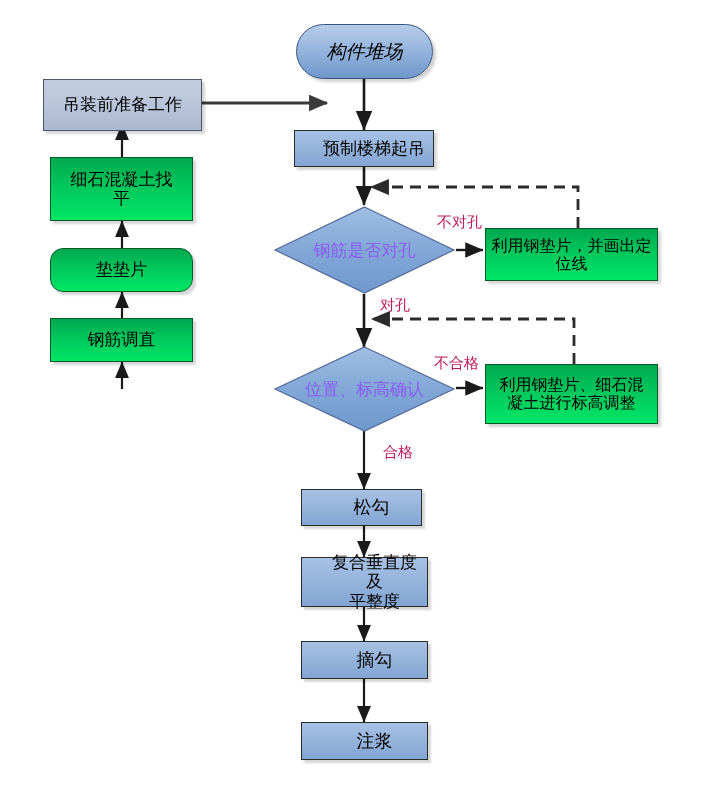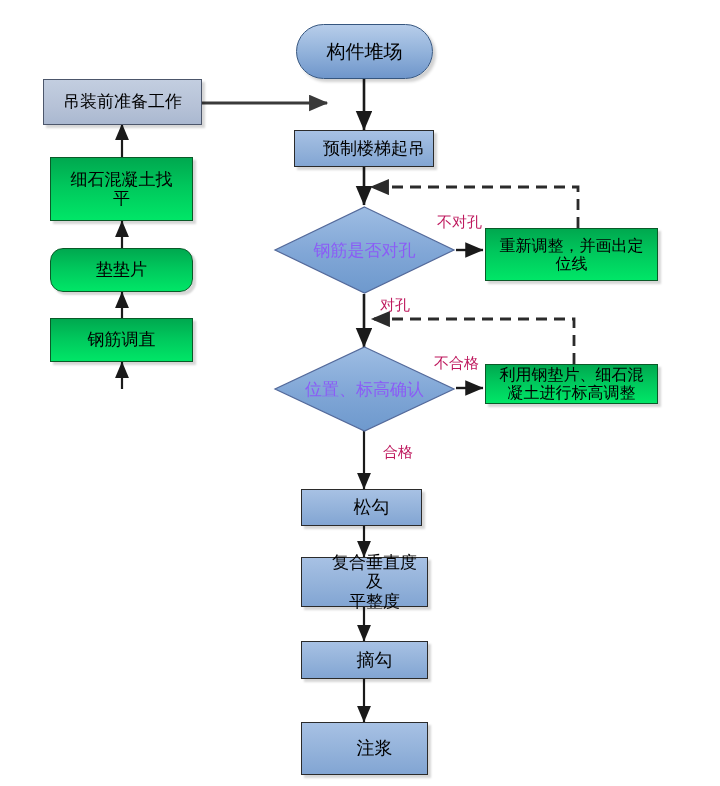--- a/index.html
+++ b/index.html
@@ -171,25 +171,25 @@
       <line x1="122" y1="248" x2="122" y2="221" stroke="#1a1a1a" stroke-width="2.2" marker-end="url(#ah)"></line>
     </g>
     <g>
       <line x1="122" y1="318" x2="122" y2="292" stroke="#1a1a1a" stroke-width="2.2" marker-end="url(#ah)"></line>
     </g>
     <g>
       <line x1="122" y1="389" x2="122" y2="362" stroke="#1a1a1a" stroke-width="2.2" marker-end="url(#ah)"></line>
     </g>
   </svg>
 
-  <div class="node term-blue" style="left:296px; top:24px; width:137px; height:55px; font-size:19px;">
+  <div class="node term-blue" style="left:296px; top:24px; width:137px; height:55px; font-size:19px;font-style:italic;">
     <span class="txt">构件堆场</span>
   </div>
 
-  <div class="node rect-steel" style="left:43px; top:79px; width:159px; height:46px; font-size:17px;">
+  <div class="node rect-steel" style="left:43px; top:79px; width:159px; height:52px; font-size:17px;">
     <span class="txt">吊装前准备工作</span>
   </div>
 
   <div class="node rect-blue" style="left:294px; top:130px; width:140px; height:37px; font-size:17px;">
     <span class="txt">预制楼梯起吊</span>
   </div>
 
   <div class="diamond-wrap" style="left:273px; top:205px; width:183px; height:90px;">
     <svg viewBox="0 0 183 90" preserveAspectRatio="none">
       <defs>
@@ -200,59 +200,59 @@
         </linearGradient>
       </defs>
       <polygon points="91.5,2 181,45 91.5,88 2,45" fill="url(#dg1)" stroke="#53699a" stroke-width="1.2"></polygon>
     </svg>
     <div class="dlabel" style="font-size:17px;">
       <span>钢筋是否对孔</span>
     </div>
   </div>
 
   <div class="node rect-green" style="left:485px; top:228px; width:173px; height:53px; font-size:16px;">
-    <span class="txt">重新调整，并画出定
+    <span class="txt">利用钢垫片，并画出定
 位线</span>
   </div>
 
   <div class="diamond-wrap" style="left:273px; top:345px; width:183px; height:88px;">
     <svg viewBox="0 0 183 88" preserveAspectRatio="none">
       <defs>
         <linearGradient id="dg2" x1="0" y1="0" x2="0" y2="1">
           <stop offset="0%" stop-color="#9ebde3"></stop>
           <stop offset="55%" stop-color="#80a6d6"></stop>
           <stop offset="100%" stop-color="#6e99cd"></stop>
         </linearGradient>
       </defs>
       <polygon points="91.5,2 181,44 91.5,86 2,44" fill="url(#dg2)" stroke="#53699a" stroke-width="1.2"></polygon>
     </svg>
     <div class="dlabel" style="font-size:17px;">
       <span>位置、标高确认</span>
     </div>
   </div>
 
-  <div class="node rect-green" style="left:485px; top:364px; width:173px; height:40px; font-size:16px;">
+  <div class="node rect-green" style="left:485px; top:364px; width:173px; height:60px; font-size:16px;">
     <span class="txt">利用钢垫片、细石混
 凝土进行标高调整</span>
   </div>
 
   <div class="node rect-blue" style="left:301px; top:489px; width:121px; height:37px; font-size:18px;">
     <span class="txt">松勾</span>
   </div>
 
   <div class="node rect-blue" style="left:301px; top:557px; width:127px; height:50px; font-size:17px;">
     <span class="txt">复合垂直度及
 平整度</span>
   </div>
 
   <div class="node rect-blue" style="left:301px; top:641px; width:127px; height:38px; font-size:18px;">
     <span class="txt">摘勾</span>
   </div>
 
-  <div class="node rect-blue" style="left:301px; top:722px; width:127px; height:53px; font-size:18px;">
+  <div class="node rect-blue" style="left:301px; top:722px; width:127px; height:38px; font-size:18px;">
     <span class="txt">注浆</span>
   </div>
 
   <div class="node rect-green" style="left:50px; top:157px; width:143px; height:64px; font-size:17px;">
     <span class="txt">细石混凝土找
 平</span>
   </div>
 
   <div class="node rect-green" style="left:50px; top:248px; width:143px; height:44px; font-size:17px;border-radius:13px;">
     <span class="txt">垫垫片</span>

